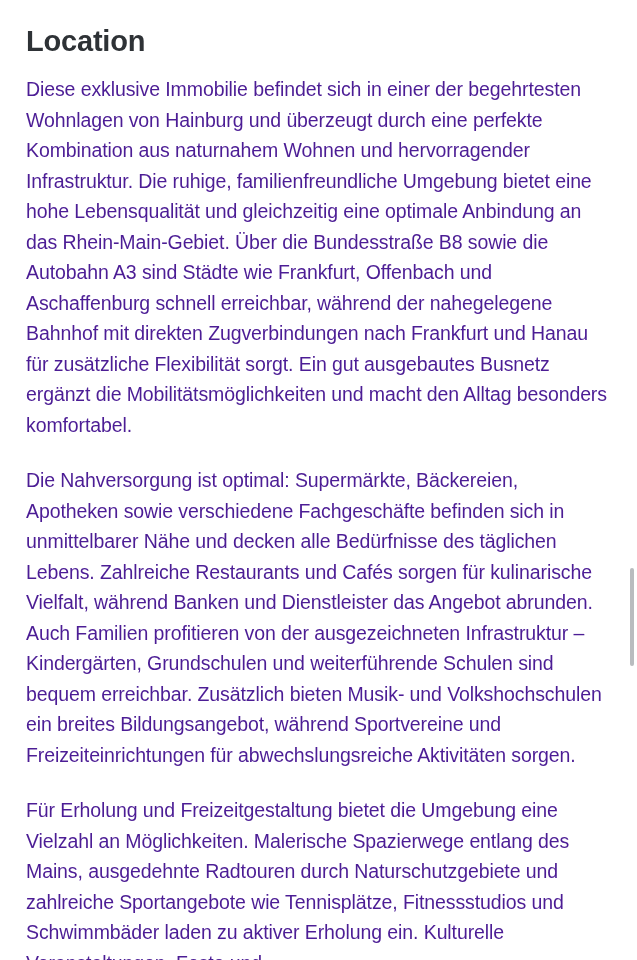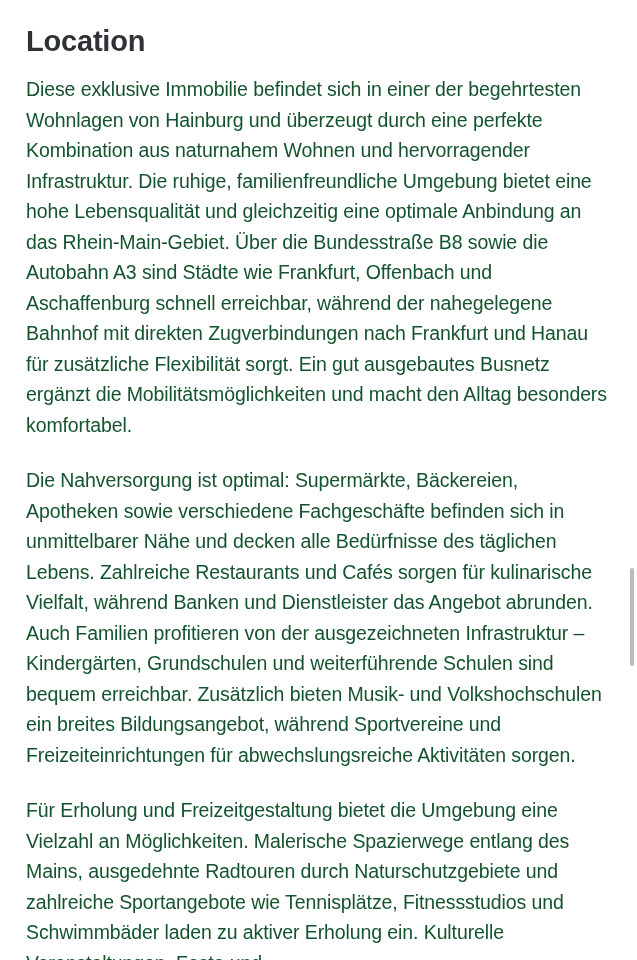--- a/index.html
+++ b/index.html
@@ -26,21 +26,21 @@
     font-size: 29px;
     line-height: 34px;
     font-weight: bold;
     color: #2e3236;
     margin: 0 0 16px 0;
     letter-spacing: -0.2px;
   }
   .body-text {
     font-size: 19.5px;
     line-height: 30.5px;
-    color: #14532d;
+    color: #4c1d95;
     margin: 0 0 25px 0;
     text-align: left;
     letter-spacing: -0.1px;
     font-weight: 400;
   }
   .body-text:last-child {
     margin-bottom: 0;
   }
   .scrollbar-track {
     position: absolute;

